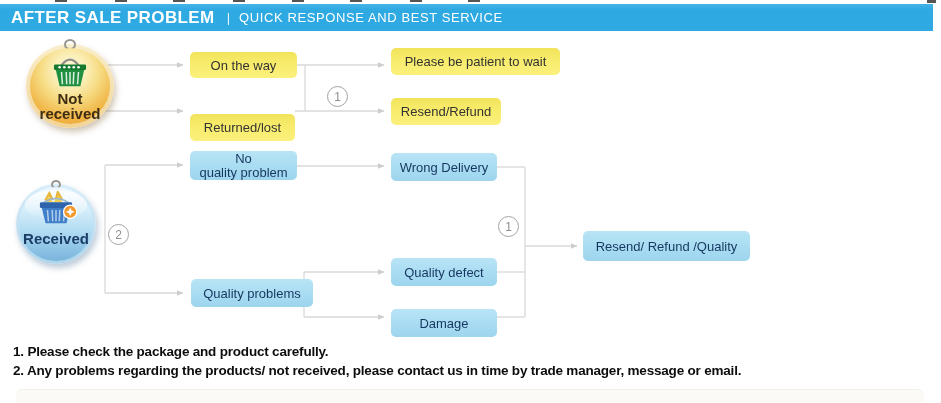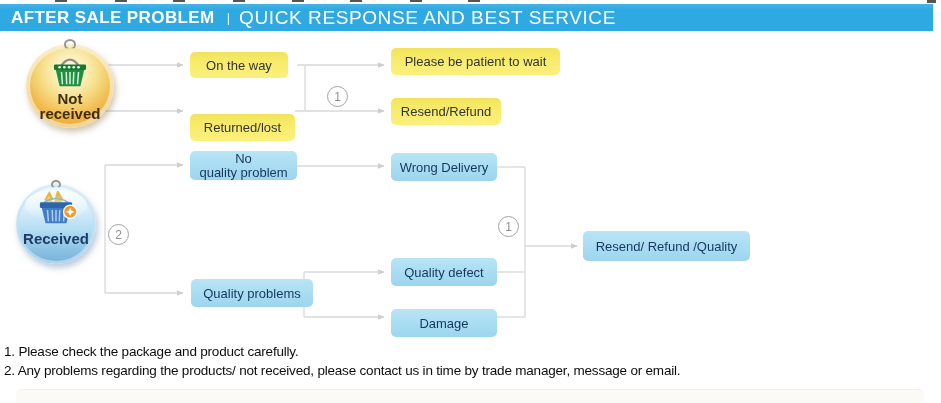--- a/index.html
+++ b/index.html
@@ -8,21 +8,21 @@
 
   
   .crop-mark { position:absolute; top:0; height:2px; width:12px; background:#555; }
 
   
   .banner { position:absolute; left:0; top:4; top:4px; width:933px; height:27px;
     background:linear-gradient(180deg,#45b4e7 0%, #2ea9e1 22%, #2ea9e1 100%);
     display:flex; align-items:center; padding-left:11px; color:#fff; }
   .banner-title { font-size:17px; font-weight:bold; letter-spacing:0.4px; }
   .banner-sep { font-size:13px; margin:0 9px 0 12px; color:rgba(255,255,255,.9); font-weight:300; }
-  .banner-sub { font-size:19px; letter-spacing:0.6px; }
+  .banner-sub { font-size:13px; letter-spacing:0.6px; }
 
   
   .connectors { position:absolute; left:0; top:0; pointer-events:none; }
 
   
   .badge { position:absolute; border-radius:50%; }
   .badge-inner { position:absolute; inset:4px; border-radius:50%; display:flex; flex-direction:column; align-items:center; }
   .badge-clasp { position:absolute; left:50%; top:-5px; transform:translateX(-50%);
     width:12px; height:11px; border:2px solid #979790; border-radius:50%; background:transparent; }
 
@@ -42,40 +42,40 @@
     background:linear-gradient(180deg, rgba(255,255,255,.85), rgba(255,255,255,0)); border-radius:50%; }
   .rc-text { position:relative; margin-top:3px; font-size:15px; font-weight:bold; color:#1c3e66; }
 
   
   .node { position:absolute; display:flex; align-items:center; justify-content:center;
     border-radius:5px; font-size:13px; text-align:center; }
   .node-yellow { background:linear-gradient(180deg,#f1e35c 0%, #f8ec6c 45%, #fbf07c 100%); color:#333333; }
   .node-blue { background:linear-gradient(180deg,#b9e4f6 0%, #a8dcf2 55%, #9dd5ee 100%); color:#16375f; }
   .two-line { flex-direction:column; line-height:14px; }
 
-  .n-ontheway   { left:190px; top:52px;  width:98px; height:26px; }
+  .n-ontheway   { left:190px; top:52px;  width:107px; height:26px; }
   .n-returned   { left:190px; top:98px;  width:105px; height:27px;margin-top:16px; }
   .n-patient    { left:391px; top:48px;  width:169px; height:27px; }
   .n-resend     { left:391px; top:98px;  width:110px; height:27px; }
   .n-noquality  { left:190px; top:151px; width:107px; height:29px; }
   .n-wrongdel   { left:391px; top:153px; width:106px; height:28px; }
   .n-qproblems  { left:191px; top:279px; width:122px; height:28px; }
   .n-qdefect    { left:391px; top:258px; width:106px; height:28px; }
   .n-damage     { left:391px; top:303px; width:106px; height:28px;margin-top:6px; }
   .n-discount   { left:583px; top:231px; width:167px; height:30px; }
 
   
   .circ { position:absolute; width:21px; height:21px; border:1px solid #a3a3a3; border-radius:50%;
     background:#fff; color:#8f8f8f; font-size:12px; display:flex; align-items:center; justify-content:center; }
   .c1a { left:327px; top:86px; }
   .c2  { left:108px; top:224px; }
   .c1b { left:498px; top:216px; }
 
   
-  .footer { position:absolute; left:4px; top:342px; color:#0d0d0d; font-weight:normal;
+  .footer { position:absolute; left:13px; top:342px; color:#0d0d0d; font-weight:bold;
     font-size:13.5px; line-height:19px; letter-spacing:-0.2px; }
 
   .bottom-band { position:absolute; left:16px; top:389px; width:908px; height:14px;
     background:#fbfaf7; border-top:1px solid #f2efe9; border-radius:6px 6px 0 0; }
 </style>
 </head>
 <body>
 
 <div id="screen">
 

